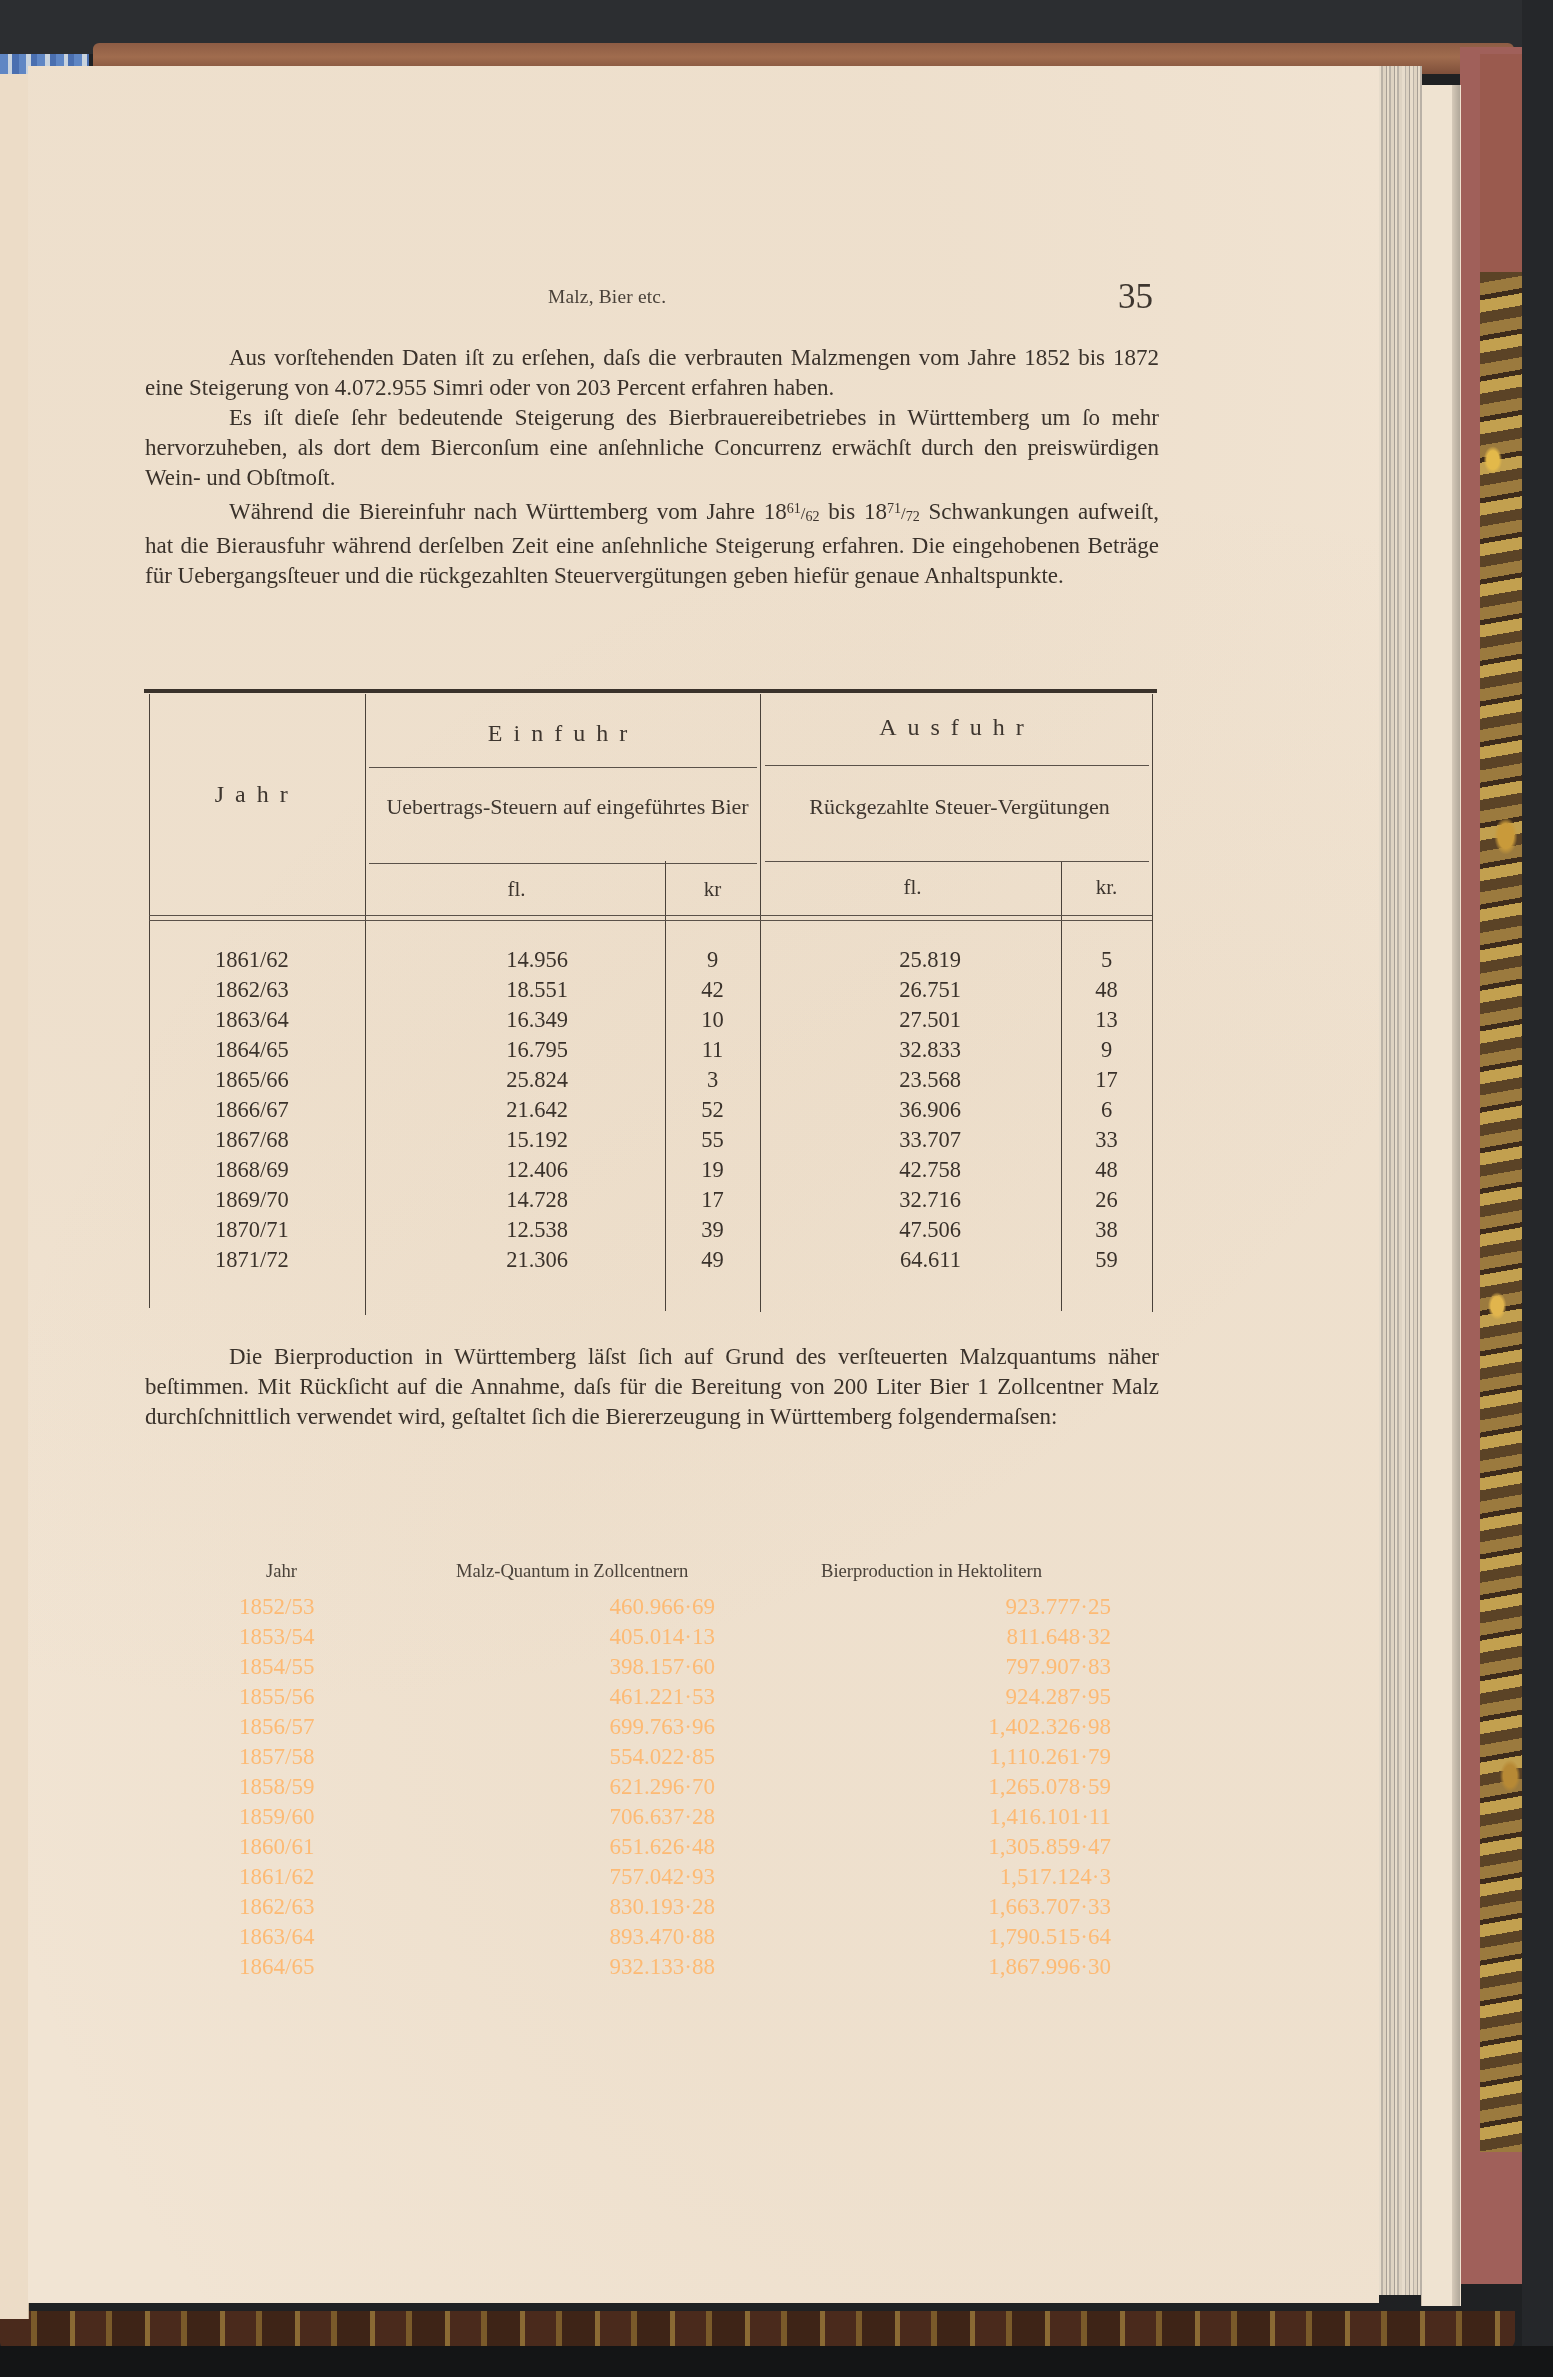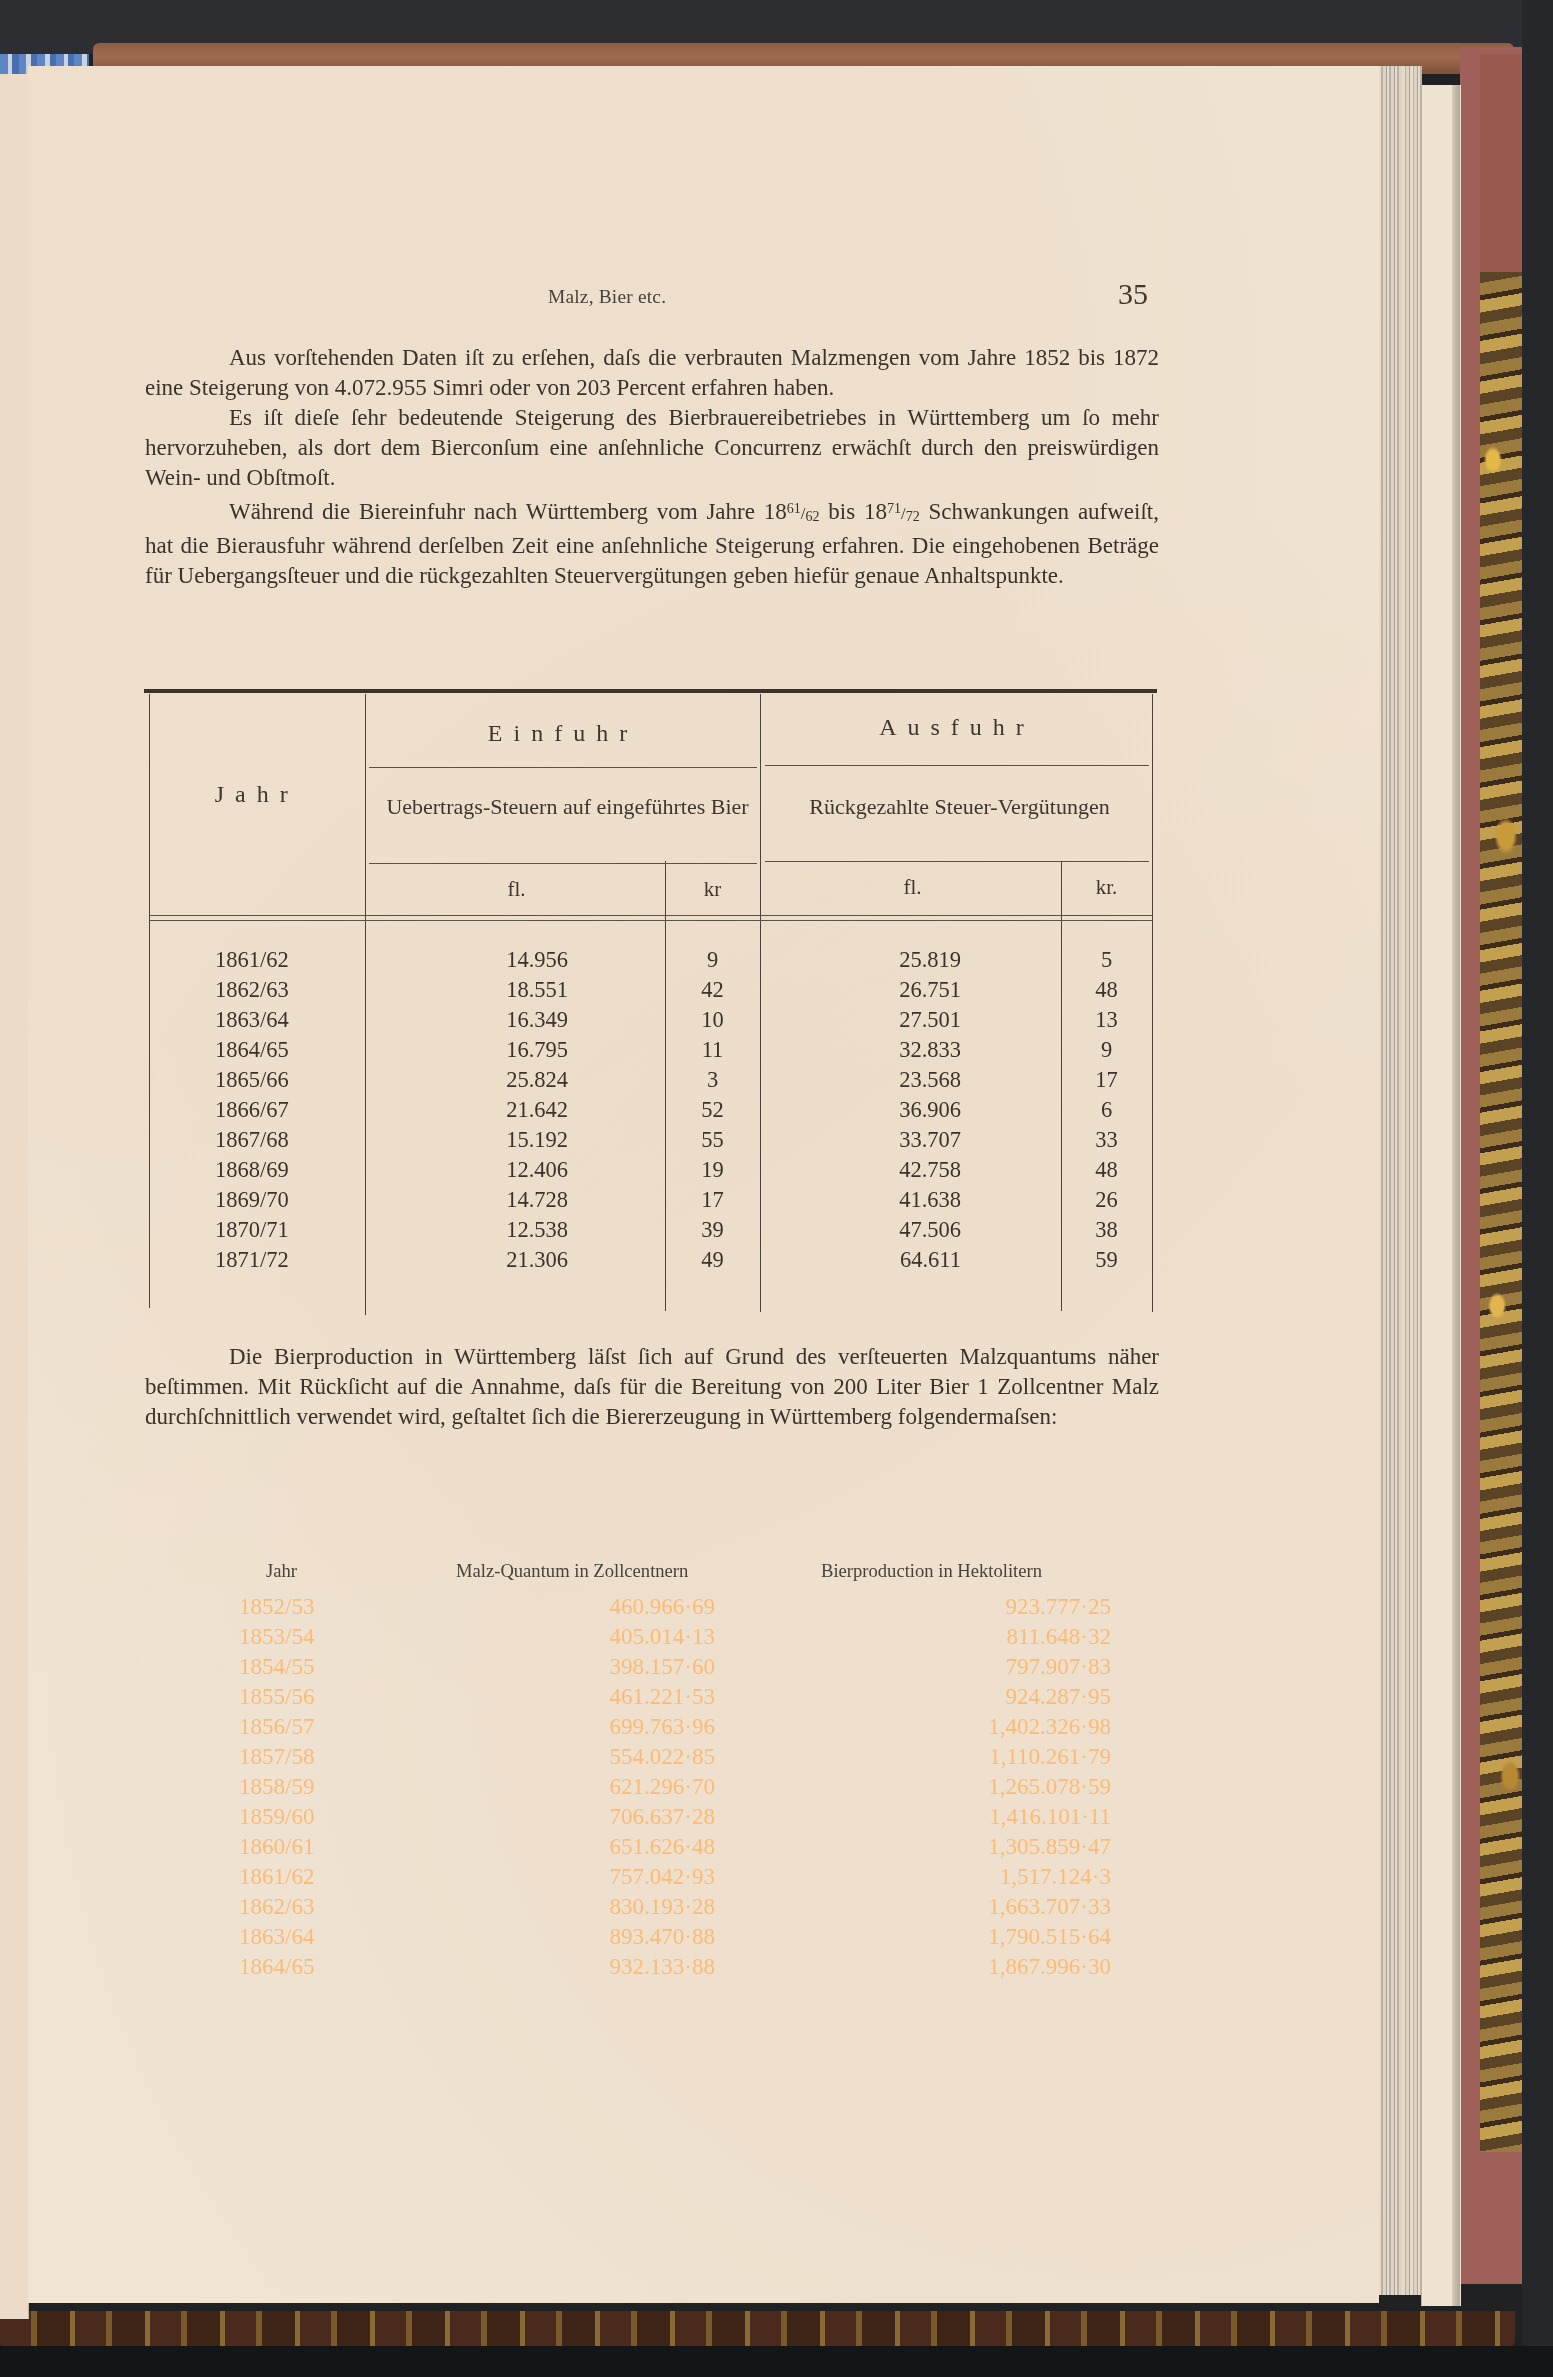--- a/index.html
+++ b/index.html
@@ -60,21 +60,21 @@
     background: #f1e4d3;
     background-image:
       radial-gradient(circle at 20% 15%, rgba(200,170,130,0.08) 0 30%, transparent 60%),
       radial-gradient(circle at 80% 70%, rgba(200,170,130,0.07) 0 30%, transparent 60%);
   }
   .running-head {
     position: absolute; left: 548px; top: 286px; font-size: 19.4px; color: #4a423a;
     font-family: "Liberation Serif", serif; letter-spacing: 0.2px;
   }
   .page-number {
-    position: absolute; left: 1118px; top: 277px; font-size: 30px; color: #3e362f;
+    position: absolute; left: 1118px; top: 277px; font-size: 35px; color: #3e362f;
     font-family: "Liberation Serif", serif;
   }
   .body-text {
     position: absolute; left: 145px; width: 1014px; font-size: 23px; line-height: 30px;
     text-align: justify; font-family: "Liberation Serif", serif; color: #3a322b;
   }
   .body-text p { margin: 0; text-indent: 84px; }
   .frac { font-size: 0.72em; }
   .frac sup { font-size: 0.85em; vertical-align: 0.45em; }
   .frac sub { font-size: 0.85em; vertical-align: -0.15em; }
@@ -192,21 +192,21 @@
     </div>
   <div class="col" id="t1-efl" style="left:683px; width:134px; text-align:right;">
       <div>25.819</div>
       <div>26.751</div>
       <div>27.501</div>
       <div>32.833</div>
       <div>23.568</div>
       <div>36.906</div>
       <div>33.707</div>
       <div>42.758</div>
-      <div>41.638</div>
+      <div>32.716</div>
       <div>47.506</div>
       <div>64.611</div>
     </div>
   <div class="col" id="t1-ekr" style="left:918px; width:89px; text-align:center;">
       <div>5</div>
       <div>48</div>
       <div>13</div>
       <div>9</div>
       <div>17</div>
       <div>6</div>

